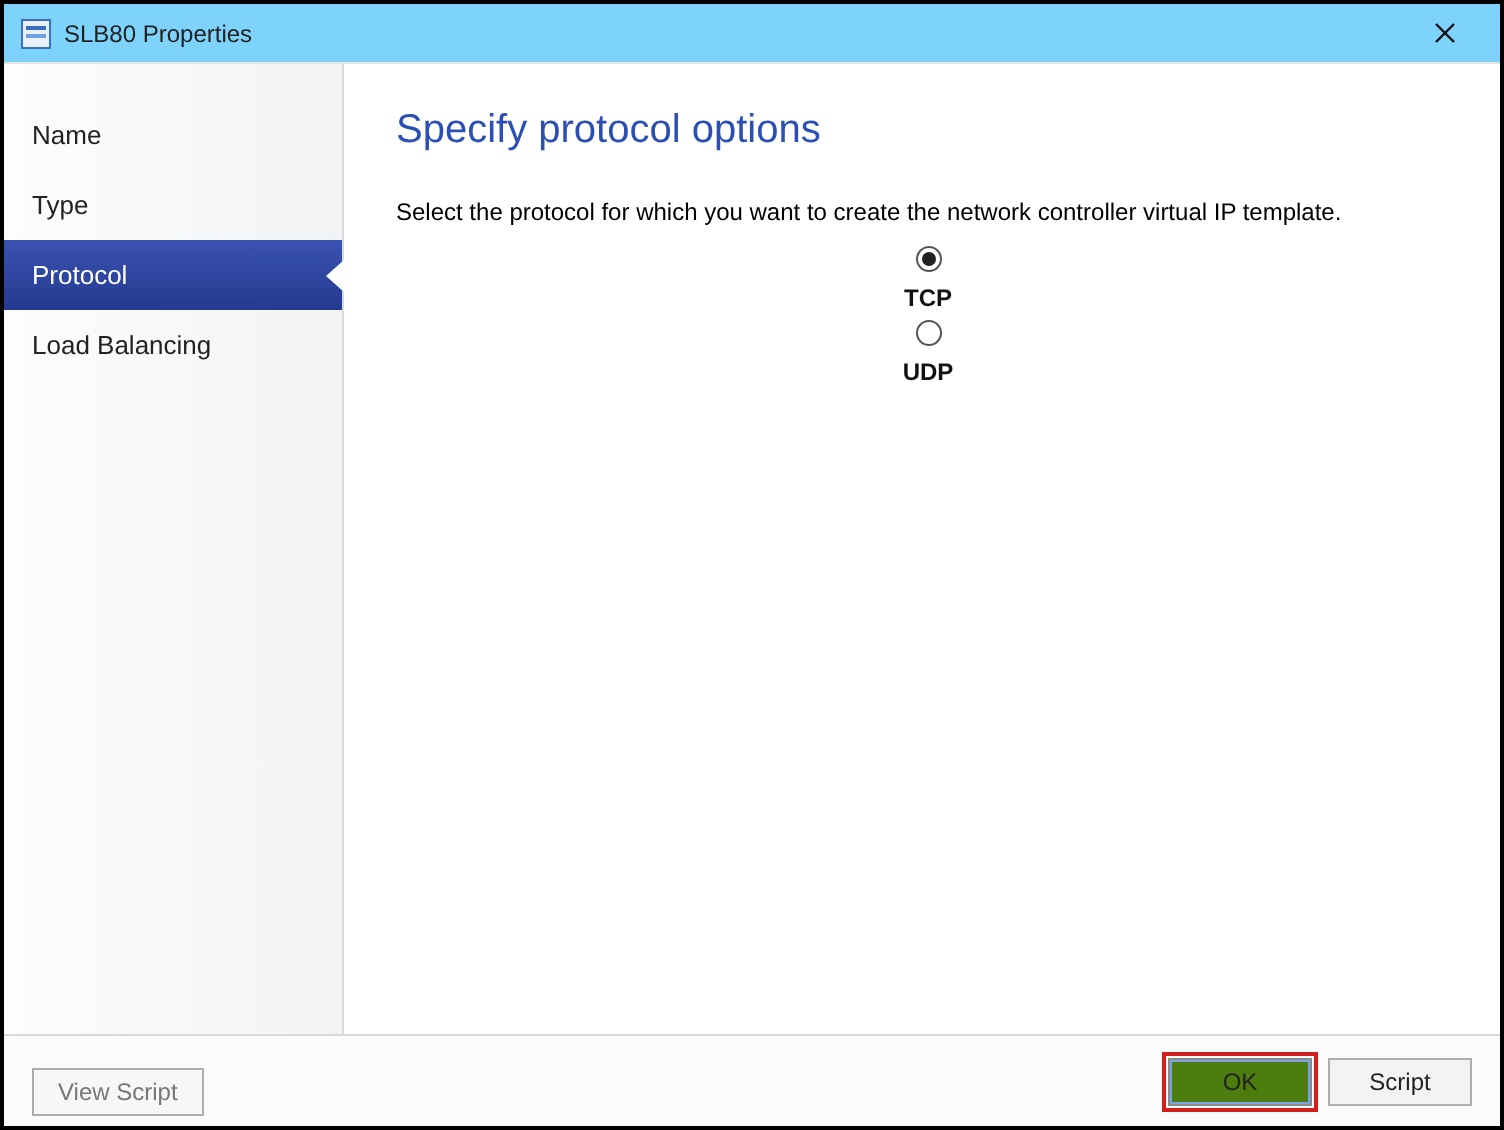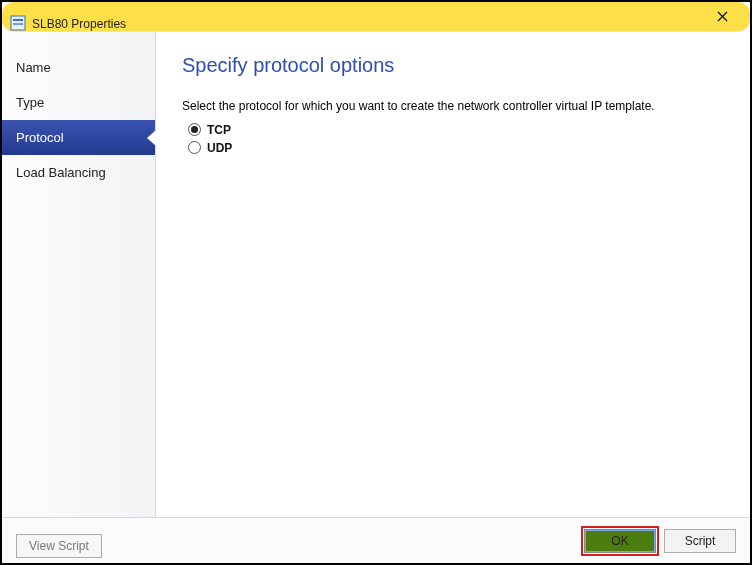--- a/index.html
+++ b/index.html
@@ -15,25 +15,24 @@
       border: 2px solid #000;
       width: 752px;
       height: 565px;
       display: flex;
       flex-direction: column;
       background: #fff;
     }
     .titlebar {
       height: 30px;
       display: flex;
-      align-items: flex-end;
+      align-items: center;
       padding: 0 8px;
       border-bottom: 1px solid #e5e5e5;
-      background: #fde047;
-      border-radius: 12px;
+      background: #7dd3fc;
     }
     .titlebar .app-icon {
       width: 16px; height: 16px;
       margin-right: 6px;
       display: inline-flex; align-items: center; justify-content: center;
     }
     .titlebar .title {
       font-size: 12px;
       color: #222;
       flex: 0 0 auto;
@@ -45,21 +44,21 @@
       font-size: 14px;
       color: #222;
       cursor: pointer;
     }
     .body {
       flex: 1;
       display: flex;
       overflow: hidden;
     }
     .sidebar {
-      width: 154px;
+      width: 170px;
       background: linear-gradient(to right, #fdfdfd, #f2f3f5);
       border-right: 1px solid #d9d9d9;
       padding-top: 18px;
       position: relative;
     }
     .sidebar-item {
       padding: 10px 14px;
       font-size: 13px;
       color: #222;
       cursor: pointer;
@@ -92,24 +91,25 @@
       color: #2b4fb3;
       margin-bottom: 22px;
     }
     .content .desc {
       font-size: 12px;
       color: #000000;
       margin-bottom: 10px;
     }
     .radio-row {
       display: flex;
-      align-items: flex-start;
+      align-items: center;
       gap: 6px;
       margin: 4px 0;
       padding-left: 6px;
+      flex-direction: column;
     }
     .radio {
       width: 13px; height: 13px;
       border: 1px solid #555;
       border-radius: 50%;
       display: inline-flex; align-items: center; justify-content: center;
       background: #fff;
     }
     .radio.checked::after {
       content: "";

